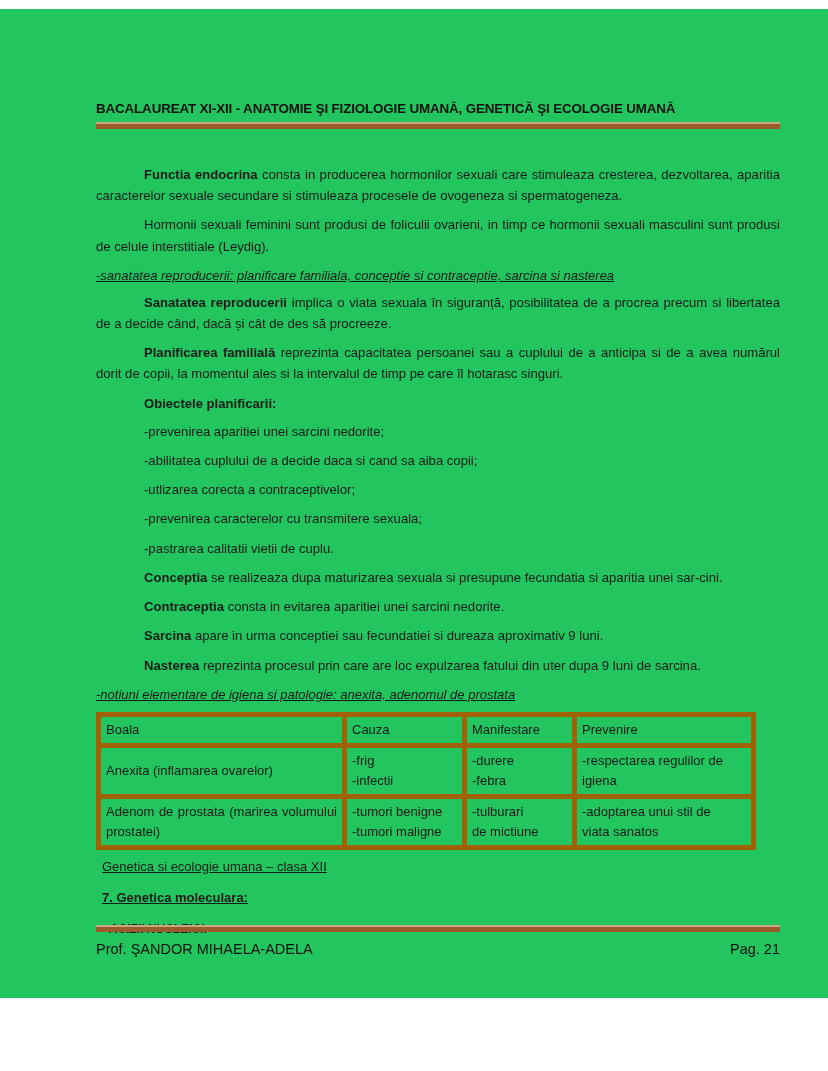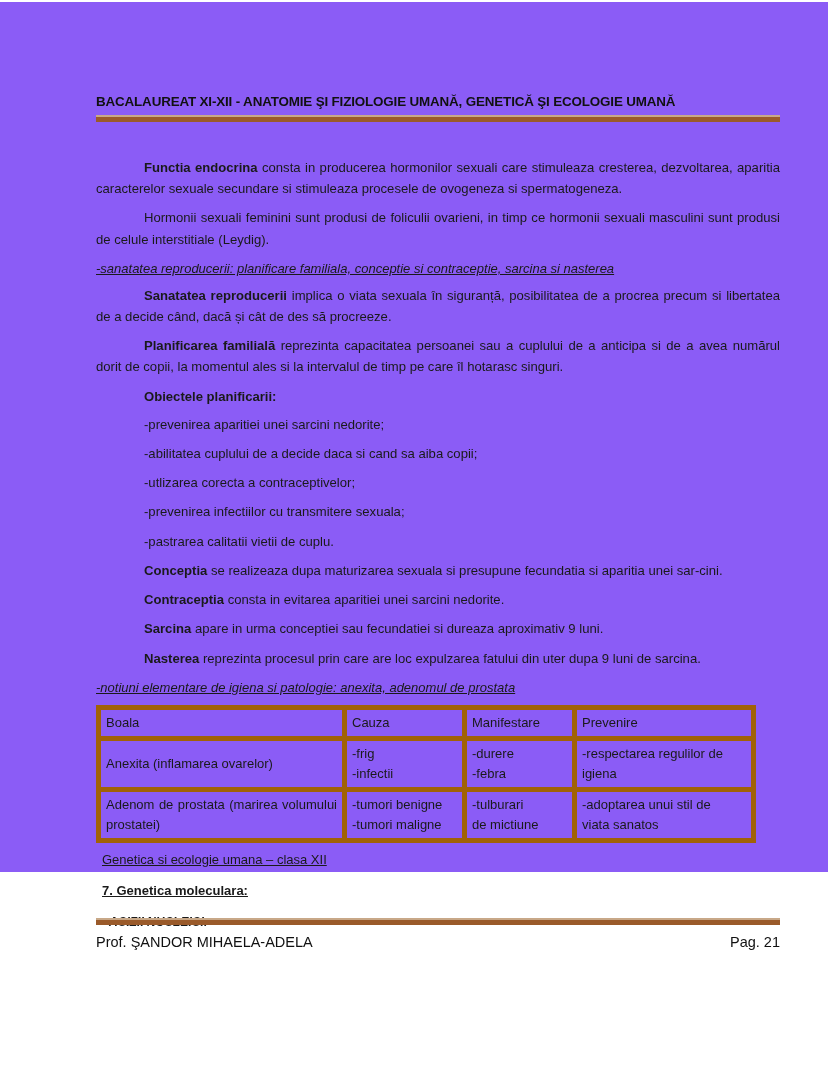--- a/index.html
+++ b/index.html
@@ -13,24 +13,24 @@
     height: 1071px;
     font-family: "Liberation Sans", sans-serif;
     color: #1a1a1a;
     position: relative;
     overflow: hidden;
   }
 
   .page {
     position: absolute;
     left: 0;
-    top: 2px;
+    top: 9px;
     width: 828px;
-    height: 870px;
-    background: #8b5cf6;
+    height: 989px;
+    background: #22c55e;
   }
 
   
   .header {
     position: absolute;
     left: 96px;
     top: 92px;
     width: 684px;
   }
   .header-title {
@@ -182,21 +182,21 @@
 
     <p class="para"><span class="b">Sanatatea reproducerii</span><span> implica o viata sexuala în siguranță, posibilitatea de a procrea precum si libertatea de a decide când, dacă și cât de des să procreeze.</span></p>
 
     <p class="para"><span class="b">Planificarea familială</span><span> reprezinta capacitatea persoanei sau a cuplului de a anticipa si de a avea numărul dorit de copii,  la momentul ales si la intervalul de timp pe care îl hotarasc singuri.</span></p>
 
     <p class="para tight"><span class="b">Obiectele planificarii</span><span class="b">:</span></p>
 
     <p class="para listline">-prevenirea aparitiei unei sarcini nedorite;</p>
     <p class="para listline firstlist">-abilitatea cuplului de a decide daca si cand sa aiba copii;</p>
     <p class="para listline">-utlizarea corecta a contraceptivelor;</p>
-    <p class="para listline">-prevenirea infectiilor cu transmitere sexuala;</p>
+    <p class="para listline">-prevenirea caracterelor cu transmitere sexuala;</p>
     <p class="para listline">-pastrarea calitatii vietii de cuplu.</p>
 
     <p class="para"><span class="b">Conceptia</span><span> se realizeaza dupa maturizarea sexuala si presupune fecundatia si aparitia unei sar-cini.</span></p>
 
     <p class="para"><span class="b">Contraceptia</span><span> consta in evitarea aparitiei unei sarcini nedorite.</span></p>
 
     <p class="para"><span class="b">Sarcina</span><span> apare in urma conceptiei sau fecundatiei si dureaza aproximativ 9 luni.</span></p>
 
     <p class="para"><span class="b">Nasterea</span><span> reprezinta procesul prin care are loc expulzarea fatului din uter dupa 9 luni de sarcina.</span></p>
 

